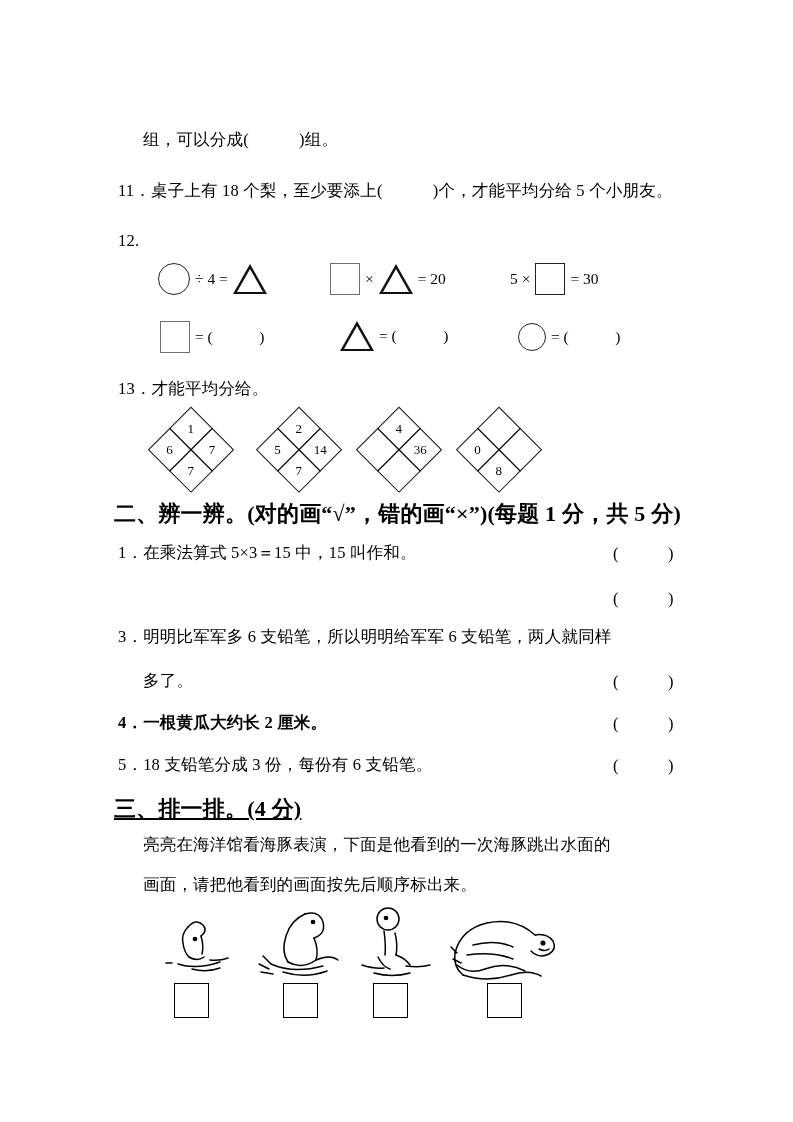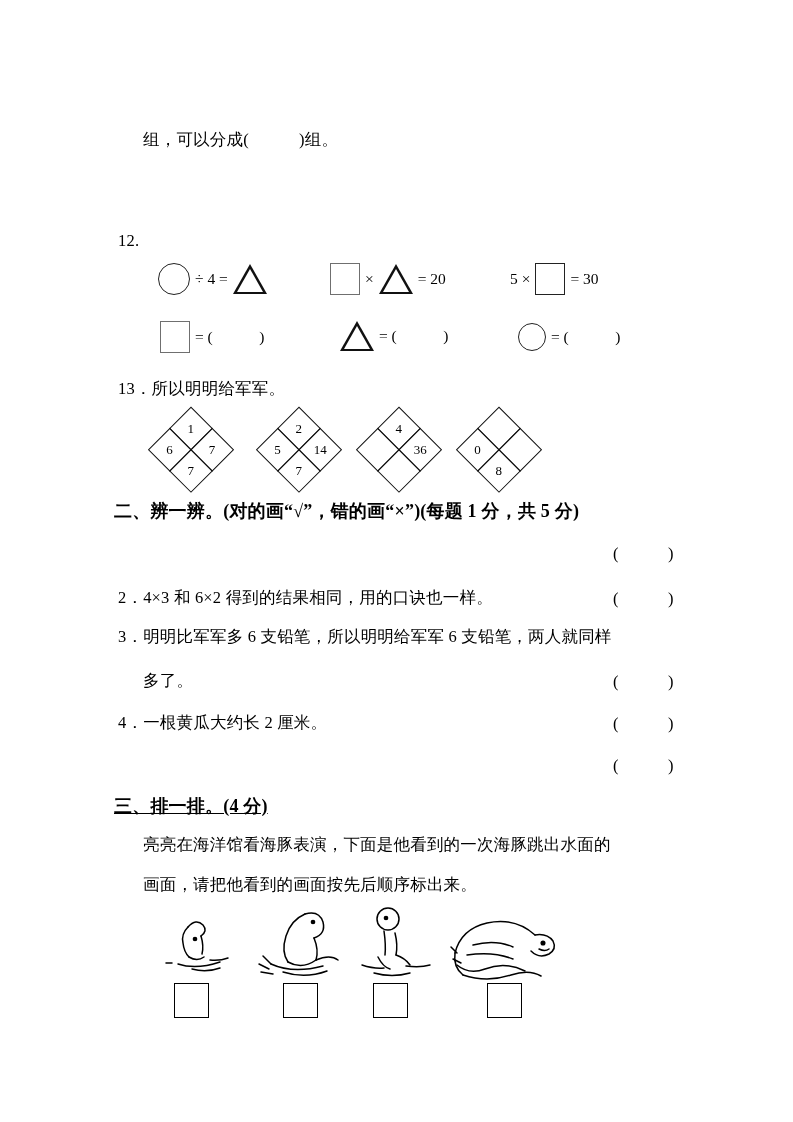--- a/index.html
+++ b/index.html
@@ -30,21 +30,21 @@
     line-height: 20px;
     white-space: nowrap;
     letter-spacing: 0.2px;
   }
   .num {
     display: inline-block;
     font-family: "Liberation Serif", serif;
   }
   .sec-head {
     position: absolute;
-    font-size: 18px;
+    font-size: 22px;
     font-weight: bold;
     white-space: nowrap;
     letter-spacing: 0.2px;
   }
   .tf-paren {
     position: absolute;
     font-size: 16.5px;
     white-space: nowrap;
   }
 
@@ -133,20 +133,23 @@
     background: #fff;
   }
 </style>
 </head>
 <body>
 
 <div class="page">
 
   <div class="qline" style="left:143px; top:95px;">组，可以分成(　　　)组。</div>
 
+  <div class="qline" style="left:118px; top:146px;">
+    <span class="num">11．</span><span>桌子上有 18 个梨，至少要添上(　　　)个，才能平均分给 5 个小朋友。</span>
+  </div>
 
   <div class="qline" style="left:118px; top:196px;text-align:right;">12.</div>
 
   <div class="eqrow">
 
     <div class="eq-item" style="left:158px; top:228px;">
       <span class="sh-circle"></span>
       <span class="op">÷ 4 =</span>
       <span class="sh-tri"></span>
     </div>
@@ -177,21 +180,21 @@
       <span class="op">= (　　　)</span>
     </div>
 
     <div class="eq-item" style="left:518px; top:288px;">
       <span class="sh-circle sm"></span>
       <span class="op">= (　　　)</span>
     </div>
   </div>
 
   <div class="qline" style="left:118px; top:344px;">
-    <span class="num">13．</span><span>所以明明给军军。</span>
+    <span class="num">13．</span><span>才能平均分给。</span>
   </div>
 
   <div class="diamond-wrap" style="left:145px; top:368px;">
     <div class="diamond">
       <div class="dcell">
           <span>1</span>
         </div>
       <div class="dcell">
           <span>7</span>
         </div>
@@ -250,38 +253,41 @@
           <span>0</span>
         </div>
       <div class="dcell">
           <span>8</span>
         </div>
     </div>
   </div>
 
   <div class="sec-head" style="left:114px; top:464px;">二、辨一辨。(对的画“√”，错的画“×”)(每题 1 分，共 5 分)</div>
 
+  <div class="qline" style="left:118px; top:508px;">
+    <span class="num">1．</span><span>在乘法算式 5×3＝15 中，15 叫作和。</span>
+  </div>
   <div class="tf-paren" style="left:613px; top:508px;">(　　　)</div>
 
-  <div class="qline" style="left:118px; top:553px;">
-    <span class="num">2．</span><span>4×3 和 6×2 得到的结果相同，用的口诀也一样。</span>
-  </div>
   <div class="tf-paren" style="left:613px; top:553px;">(　　　)</div>
 
   <div class="qline" style="left:118px; top:592px;">
     <span class="num">3．</span><span>明明比军军多 6 支铅笔，所以明明给军军 6 支铅笔，两人就同样</span>
   </div>
   <div class="qline" style="left:143px; top:636px;">多了。</div>
   <div class="tf-paren" style="left:613px; top:636px;">(　　　)</div>
 
-  <div class="qline" style="left:118px; top:678px;">
+  <div class="qline" style="left:118px; top:678px;font-weight:bold;">
     <span class="num">4．</span><span>一根黄瓜大约长 2 厘米。</span>
   </div>
   <div class="tf-paren" style="left:613px; top:678px;">(　　　)</div>
 
+  <div class="qline" style="left:118px; top:720px;">
+    <span class="num">5．</span><span>18 支铅笔分成 3 份，每份有 6 支铅笔。</span>
+  </div>
   <div class="tf-paren" style="left:613px; top:720px;">(　　　)</div>
 
   <div class="sec-head" style="left:114px; top:759px;text-decoration:underline;">三、排一排。(4 分)</div>
 
   <div class="qline" style="left:143px; top:800px;">亮亮在海洋馆看海豚表演，下面是他看到的一次海豚跳出水面的</div>
   <div class="qline" style="left:143px; top:840px;">画面，请把他看到的画面按先后顺序标出来。</div>
 
   <svg class="fig" style="left:158px; top:876px;" width="110" height="70" viewBox="0 0 110 70">
     <g fill="none" stroke="#000" stroke-width="1.5" stroke-linecap="round">
       <path d="M30 16 q8 -9 15 -2 q5 6 -2 11"></path>

